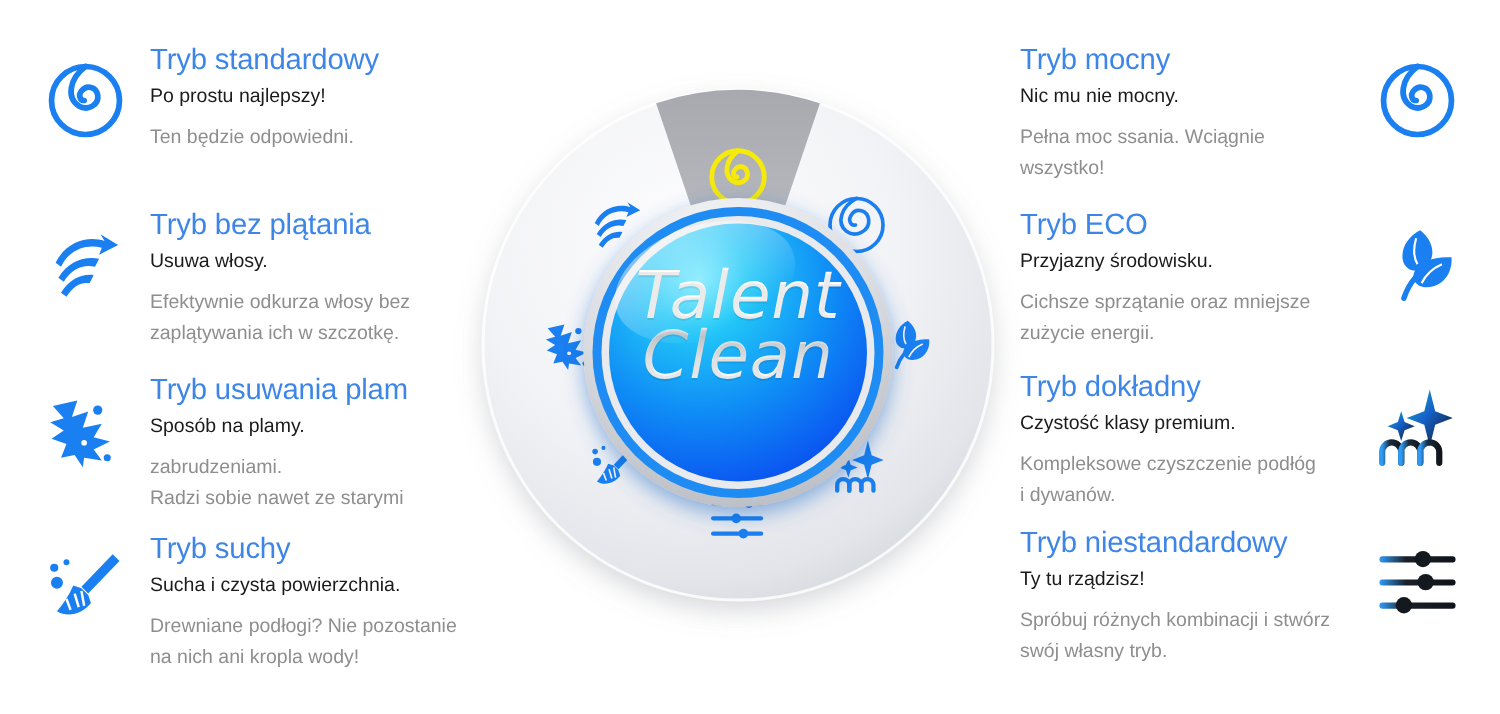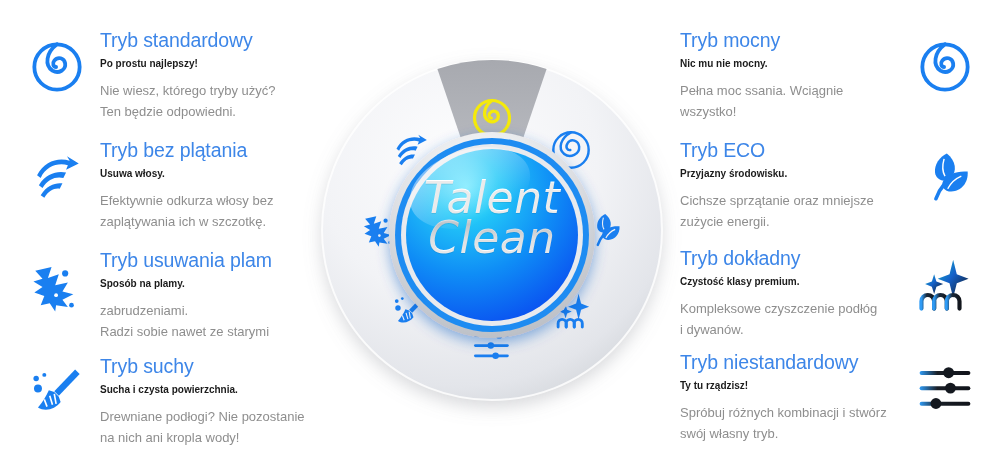--- a/index.html
+++ b/index.html
@@ -49,23 +49,23 @@
   .f-title {
     color: #3d86e8;
     font-size: 19.5px;
     line-height: 24px;
     font-weight: 400;
     letter-spacing: -0.1px;
     white-space: nowrap;
   }
   .f-sub {
     color: #1b1b1b;
-    font-size: 10px;
+    font-size: 13px;
     line-height: 20px;
-    font-weight: bold;
+    font-weight: normal;
     margin-top: 2px;
     white-space: nowrap;
   }
   .f-desc {
     color: #8e8e8e;
     font-size: 13px;
     line-height: 21px;
     font-weight: 400;
     margin-top: 6px;
   }
@@ -136,21 +136,20 @@
           <g fill="none" stroke="#1a7ff0" stroke-width="4.2" stroke-linecap="round">
             <circle cx="32" cy="32" r="25"></circle>
             <path d="M32 7 C20 16 18 30 27 36 C34 40 42 35 41 28 C40 22 33 20 29 25 C26.5 28 28 32 31 32"></path>
           </g>
         </svg>
       </div>
       <div class="ftext">
         <div class="f-title">Tryb standardowy</div>
         <div class="f-sub">Po prostu najlepszy!</div>
         <div class="f-desc">
-          <span>Nie wiesz, którego tryby użyć?</span>
           <span>Ten będzie odpowiedni.</span>
         </div>
       </div>
     </div>
 
     <div class="feature" style="top:138px;">
       <div class="ficon">
         <svg width="58" height="58" viewBox="0 0 64 64">
           <g fill="#1a7ff0">
             <path d="M10 30 C18 14 34 10 46 14 L43 9 L56 17 L42 24 L44 19 C33 16 20 20 14 33 Z"></path>

